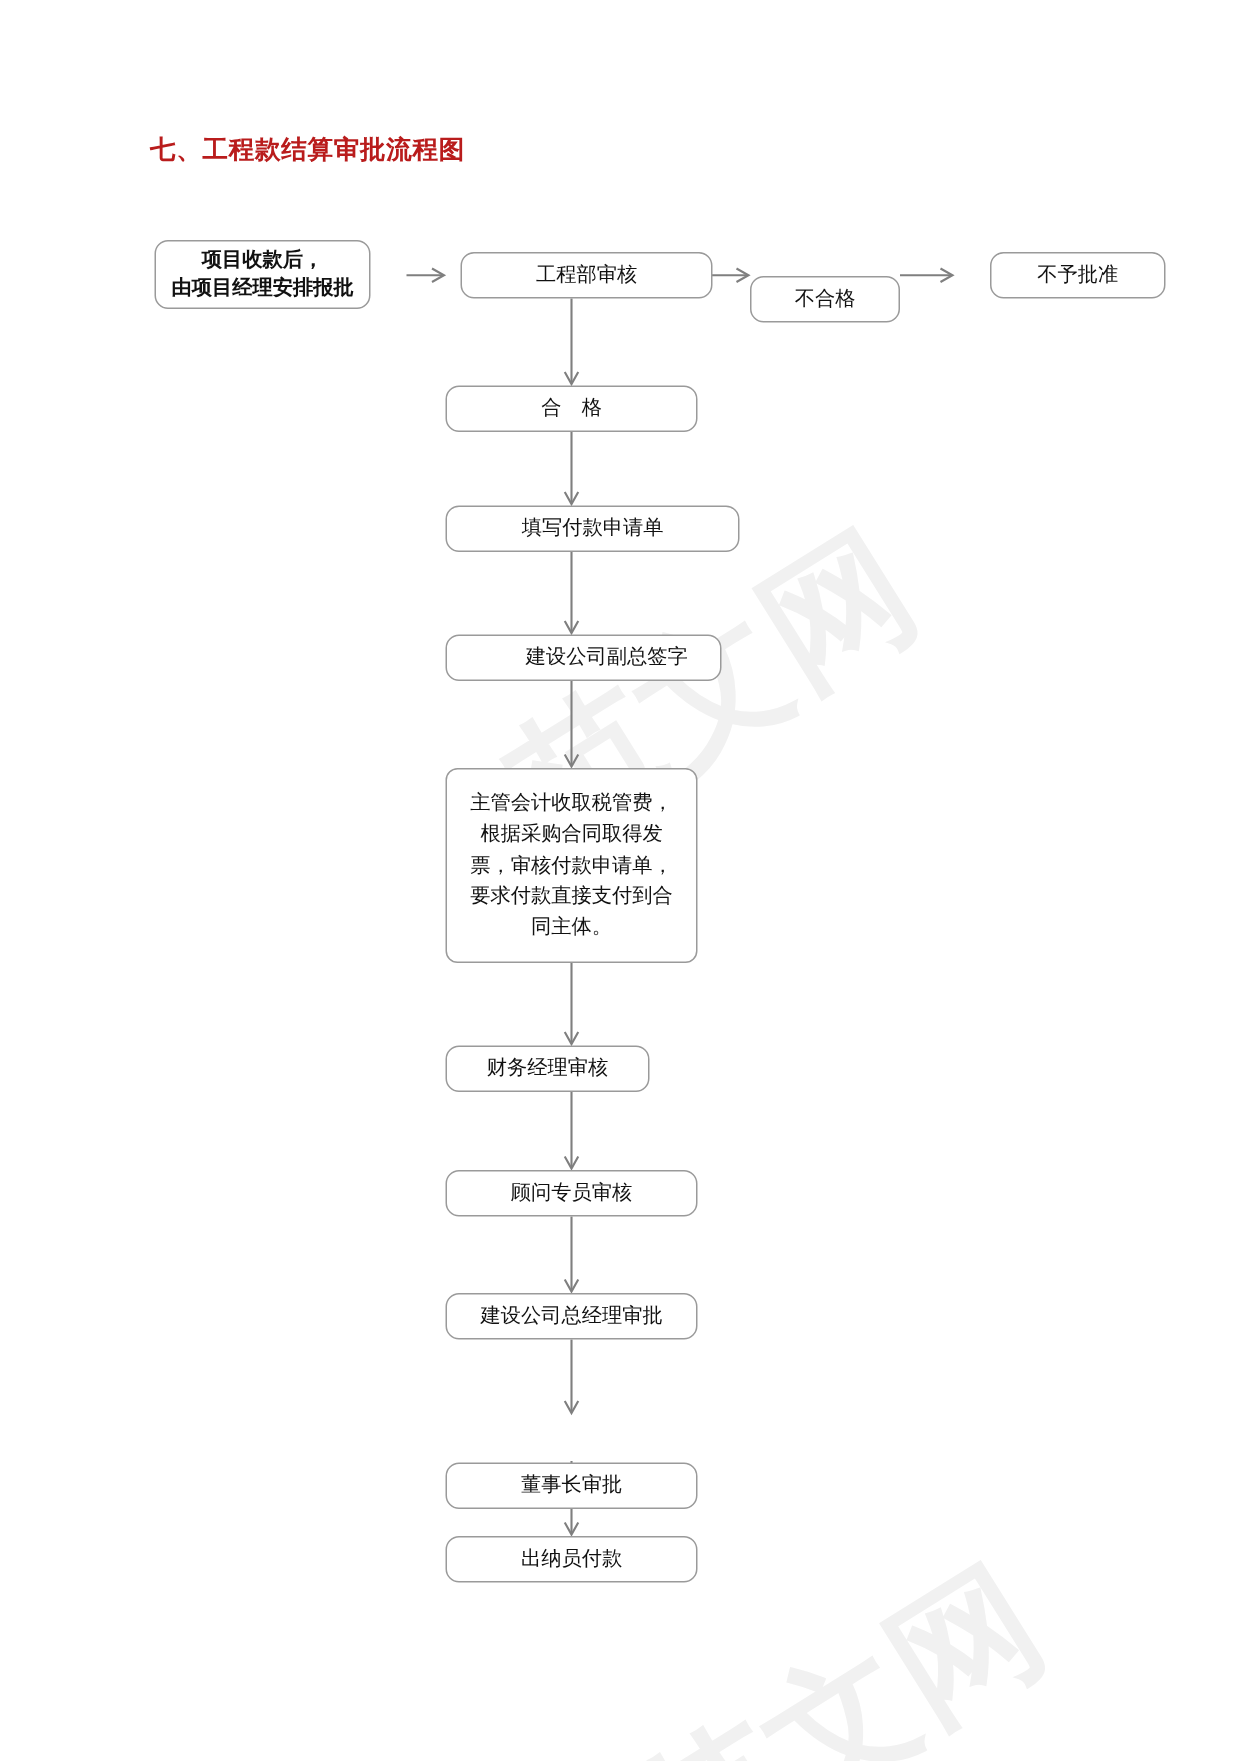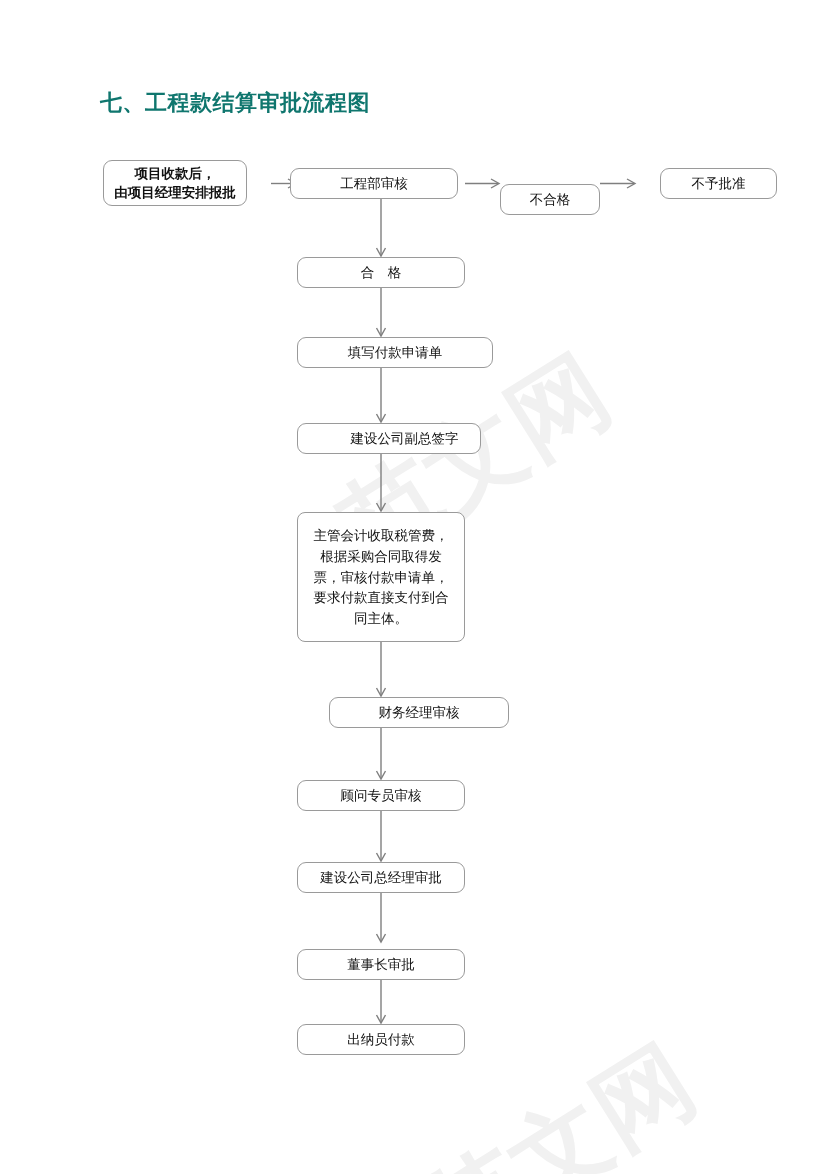--- a/index.html
+++ b/index.html
@@ -31,23 +31,23 @@
     transform-origin: center center;
   }
   .wm-a { left: 330px; top: 395px; font-size: 96px; transform: rotate(-32deg); }
   .wm-b { left: 415px; top: 1085px; font-size: 96px; transform: rotate(-32deg); }
 
   
   .title {
     position: absolute;
     left: 100px;
     top: 88px;
-    font-size: 22px;
+    font-size: 17px;
     font-weight: 700;
-    color: #0f766e;
+    color: #b91c1c;
     letter-spacing: 0.5px;
     white-space: nowrap;
   }
 
   
   .node {
     position: absolute;
     box-sizing: border-box;
     border: 1px solid #9a9a9a;
     border-radius: 9px;
@@ -125,21 +125,21 @@
 
       <line x1="381" y1="974" x2="381" y2="1022"></line>
       <polyline points="376.5,1015 381,1023 385.5,1015"></polyline>
     </g>
   </svg>
 
   <div class="node" style="left:103px; top:160px; width:144px; height:46px;font-weight:bold;">
     <span class="txt">项目收款后，<br>由项目经理安排报批</span>
   </div>
 
-  <div class="node" style="left:290px; top:168px; width:168px; height:31px;justify-content:flex-end;">
+  <div class="node" style="left:307px; top:168px; width:168px; height:31px;justify-content:flex-end;">
     <span class="txt">工程部审核</span>
   </div>
 
   <div class="node" style="left:500px; top:168px; width:100px; height:31px;margin-top:16px;">
     <span class="txt">不合格</span>
   </div>
 
   <div class="node" style="left:660px; top:168px; width:117px; height:31px;">
     <span class="txt">不予批准</span>
   </div>
@@ -153,33 +153,33 @@
   </div>
 
   <div class="node" style="left:297px; top:423px; width:184px; height:31px;padding-left:37px;">
     <span class="txt">建设公司副总签字</span>
   </div>
 
   <div class="node big" style="left:297px; top:512px; width:168px; height:130px;">
     <span class="txt">主管会计收取税管费，根据采购合同取得发票，审核付款申请单，要求付款直接支付到合同主体。</span>
   </div>
 
-  <div class="node" style="left:297px; top:697px; width:180px; height:31px;margin-left:32px;">
+  <div class="node" style="left:297px; top:697px; width:136px; height:31px;">
     <span class="txt">财务经理审核</span>
   </div>
 
   <div class="node" style="left:297px; top:780px; width:168px; height:31px;">
     <span class="txt">顾问专员审核</span>
   </div>
 
   <div class="node" style="left:297px; top:862px; width:168px; height:31px;align-items:center;">
     <span class="txt">建设公司总经理审批</span>
   </div>
 
-  <div class="node" style="left:297px; top:949px; width:168px; height:31px;">
+  <div class="node" style="left:297px; top:975px; width:168px; height:31px;">
     <span class="txt">董事长审批</span>
   </div>
 
   <div class="node" style="left:297px; top:1024px; width:168px; height:31px;">
     <span class="txt">出纳员付款</span>
   </div>
 
 </div>
 
 </body></html>

